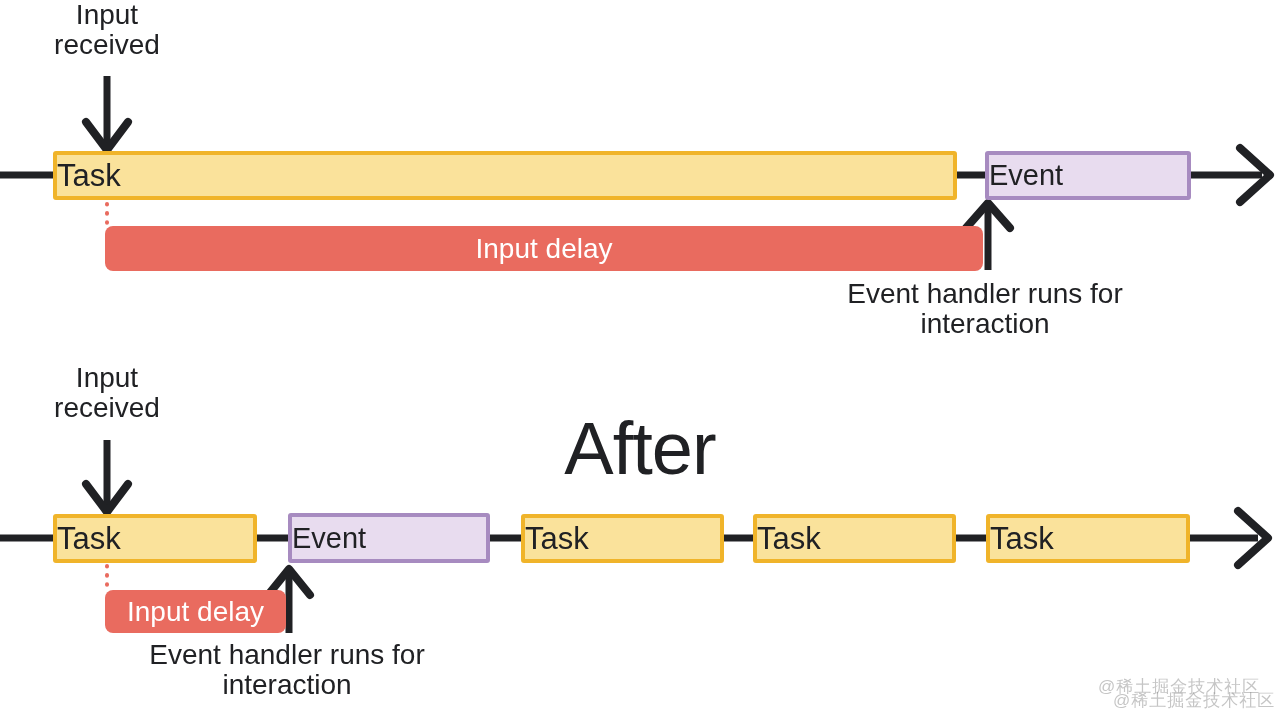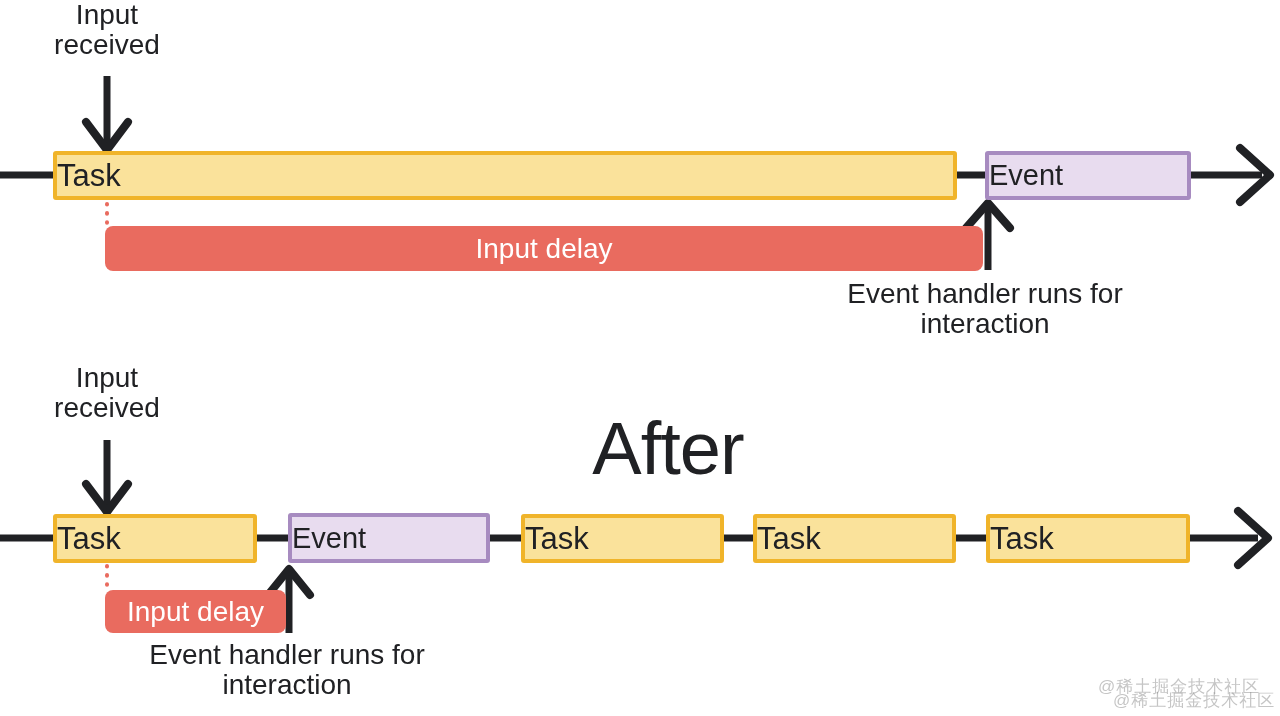--- a/index.html
+++ b/index.html
@@ -85,21 +85,21 @@
   <div class="box event-box" style="left:985px; top:151px; width:206px; height:49px; font-size:29px;">
     <span>Event</span>
   </div>
 
   <div class="delay-bar" style="left:105px; top:226px; width:878px; height:45px;">
     <span>Input delay</span>
   </div>
 
   <div class="annotation" style="left:820px; top:279px; width:330px;">Event handler runs for interaction</div>
 
-  <div class="section-title" style="left:668px; top:413px;">After</div>
+  <div class="section-title" style="left:640px; top:413px;">After</div>
 
   <div class="annotation" style="left:31px; top:363px; width:152px;">Input received</div>
 
   <div class="box task-box" style="left:53px; top:514px; width:204px; height:49px;">
     <span>Task</span>
   </div>
 
   <div class="box event-box" style="left:288px; top:513px; width:202px; height:50px; font-size:29px;">
     <span>Event</span>
   </div>

